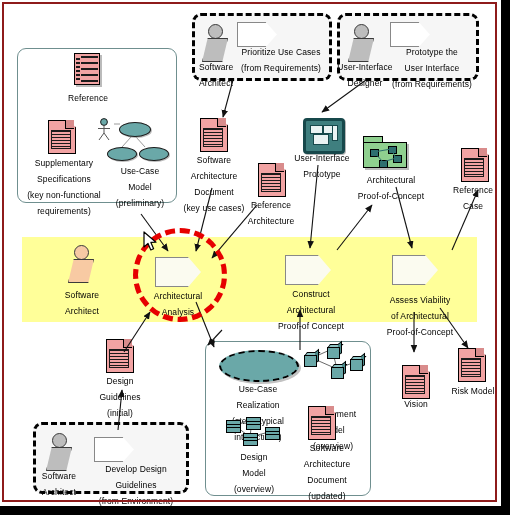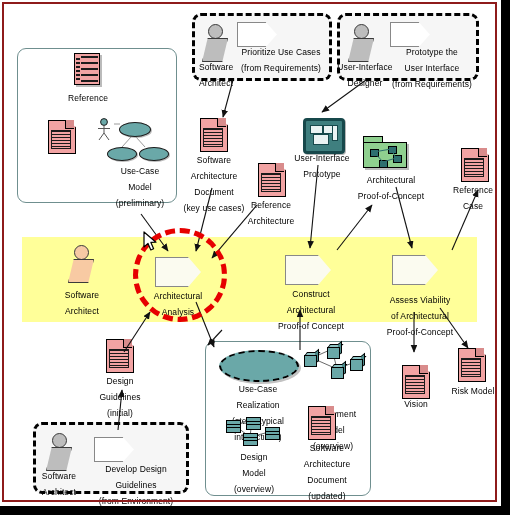--- a/index.html
+++ b/index.html
@@ -255,20 +255,24 @@
       <div class="spine"></div>
       <div class="rows"></div>
   </div>
   <div class="lbl" style="left:57px;top:90px;width:62px;">Reference</div>
 
   <div class="doc" style="left:48px;top:120px;">
     <div class="sheet"></div>
       <div class="fold"></div>
       <div class="lines"></div>
   </div>
+  <div class="lbl" style="left:18px;top:155px;width:92px;">Supplementary
+Specifications
+(key non-functional
+requirements)</div>
 
   <div class="stick" style="left:95px;top:118px;">
     <svg width="18" height="24" viewBox="0 0 18 24">
       <circle cx="9" cy="4" r="3.4" fill="#6aa8a8" stroke="#1b1b1b" stroke-width="1"></circle>
       <path d="M9,7.5 L9,15 M3,10.5 L15,10.5 M9,15 L4,22 M9,15 L14,22" stroke="#555" stroke-width="1" fill="none"></path>
     </svg>
   </div>
   <div class="ellipse" style="left:119px;top:122px;width:30px;height:13px;"></div>
   <div class="ellipse" style="left:107px;top:147px;width:28px;height:12px;"></div>
   <div class="ellipse" style="left:139px;top:147px;width:28px;height:12px;"></div>

